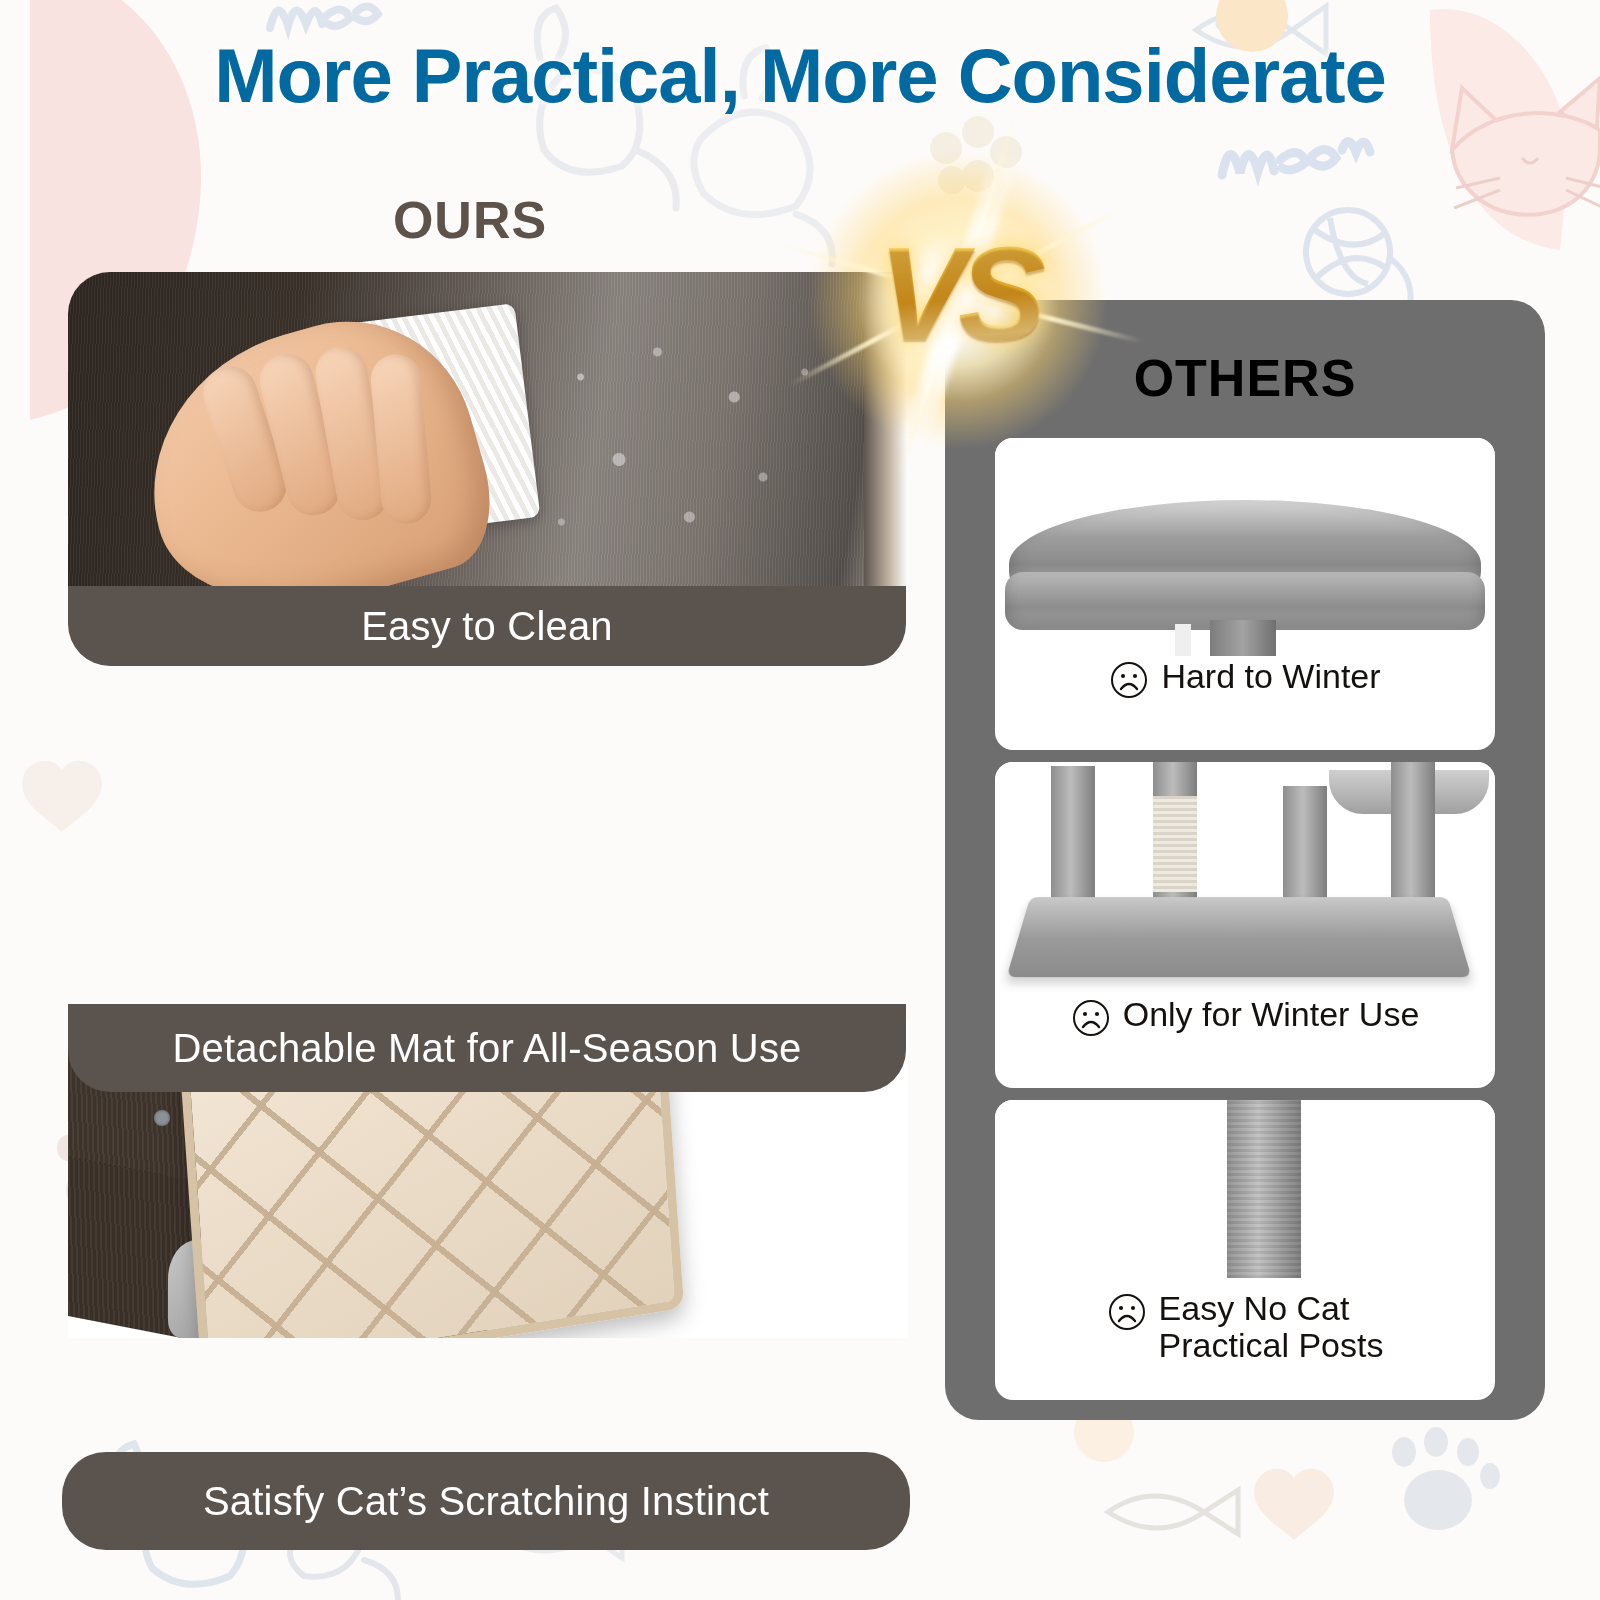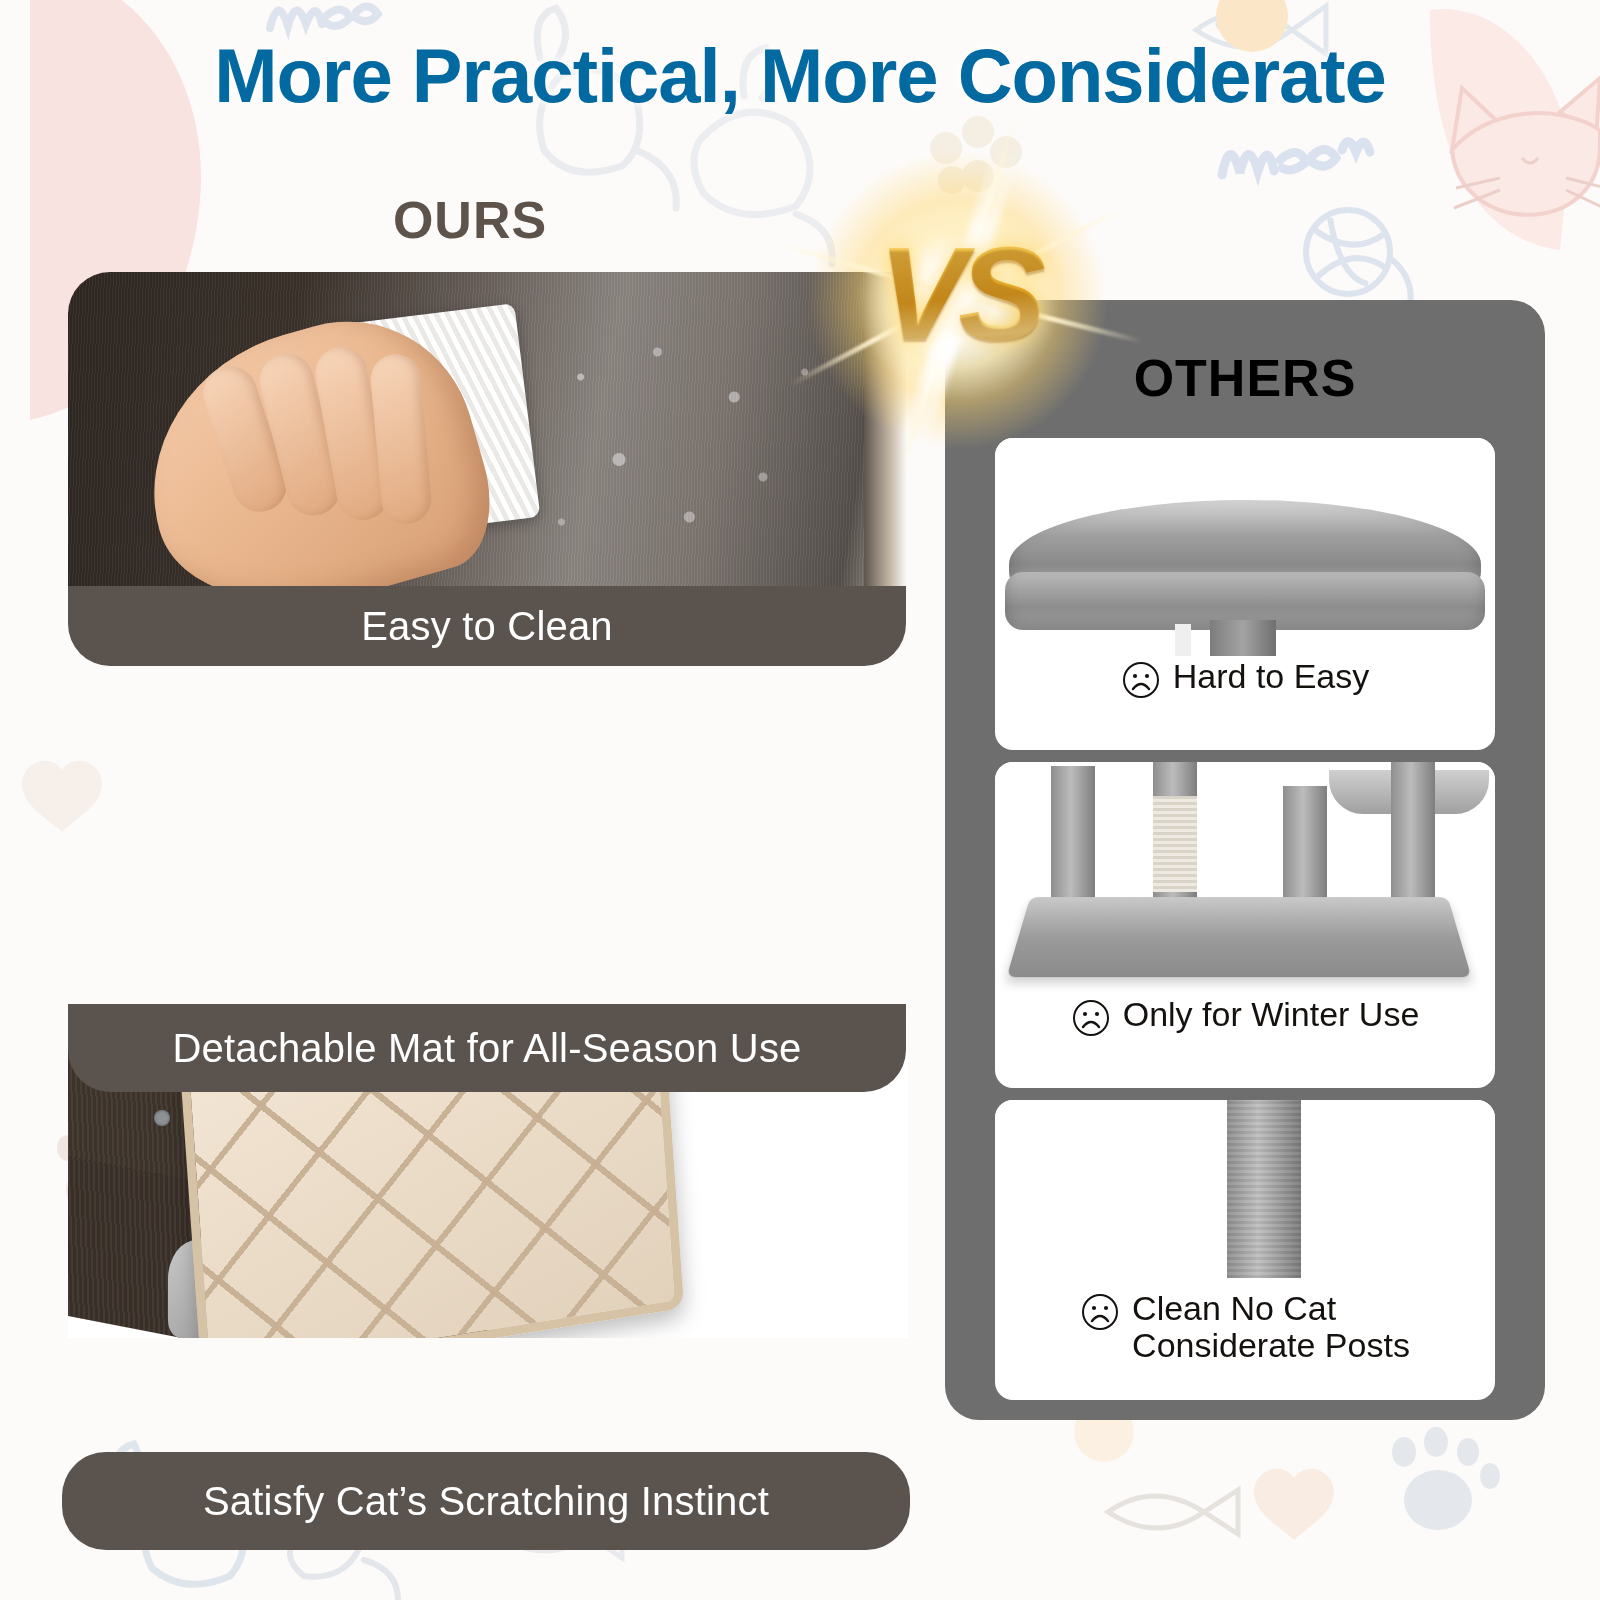--- a/index.html
+++ b/index.html
@@ -446,21 +446,21 @@
         <div id="op1-stem"></div>
       </div>
       <div class="other-caption">
         <svg class="sad-face" width="40" height="40" viewBox="0 0 40 40">
           <circle cx="20" cy="20" r="17" fill="none" stroke="#15110f" stroke-width="2"></circle>
           <circle cx="14" cy="16" r="2.1" fill="#15110f"></circle>
           <circle cx="26" cy="16" r="2.1" fill="#15110f"></circle>
           <path d="M12 29 q8 -10 16 0" fill="none" stroke="#15110f" stroke-width="2.4" stroke-linecap="round"></path>
         </svg>
         <span class="txt">
-          <span>Hard to Easy</span>
+          <span>Hard to Winter</span>
         </span>
       </div>
     </div>
 
     <div class="other-card" id="other-card-2">
       <div class="other-photo" id="op2">
         <div class="hammock"></div>
         <div class="post" style="left:56px;height:180px;"></div>
         <div class="post" style="left:158px;height:200px;"></div>
         <div class="sisal" style="left:158px;top:34px;"></div>
@@ -486,22 +486,22 @@
         <div id="op3-post"></div>
       </div>
       <div class="other-caption">
         <svg class="sad-face" width="40" height="40" viewBox="0 0 40 40">
           <circle cx="20" cy="20" r="17" fill="none" stroke="#15110f" stroke-width="2"></circle>
           <circle cx="14" cy="16" r="2.1" fill="#15110f"></circle>
           <circle cx="26" cy="16" r="2.1" fill="#15110f"></circle>
           <path d="M12 29 q8 -10 16 0" fill="none" stroke="#15110f" stroke-width="2.4" stroke-linecap="round"></path>
         </svg>
         <span class="txt">
-          <span>Clean No Cat</span><br>
-          <span>Considerate Posts</span>
+          <span>Easy No Cat</span><br>
+          <span>Practical Posts</span>
         </span>
       </div>
     </div>
   </div>
 
   <div id="vs-badge">
     <div id="vs-glow"></div>
     <div class="vs-ray" style="transform:rotate(-72deg);"></div>
     <div class="vs-ray" style="transform:rotate(-28deg);"></div>
     <div class="vs-ray" style="transform:rotate(14deg);"></div>

